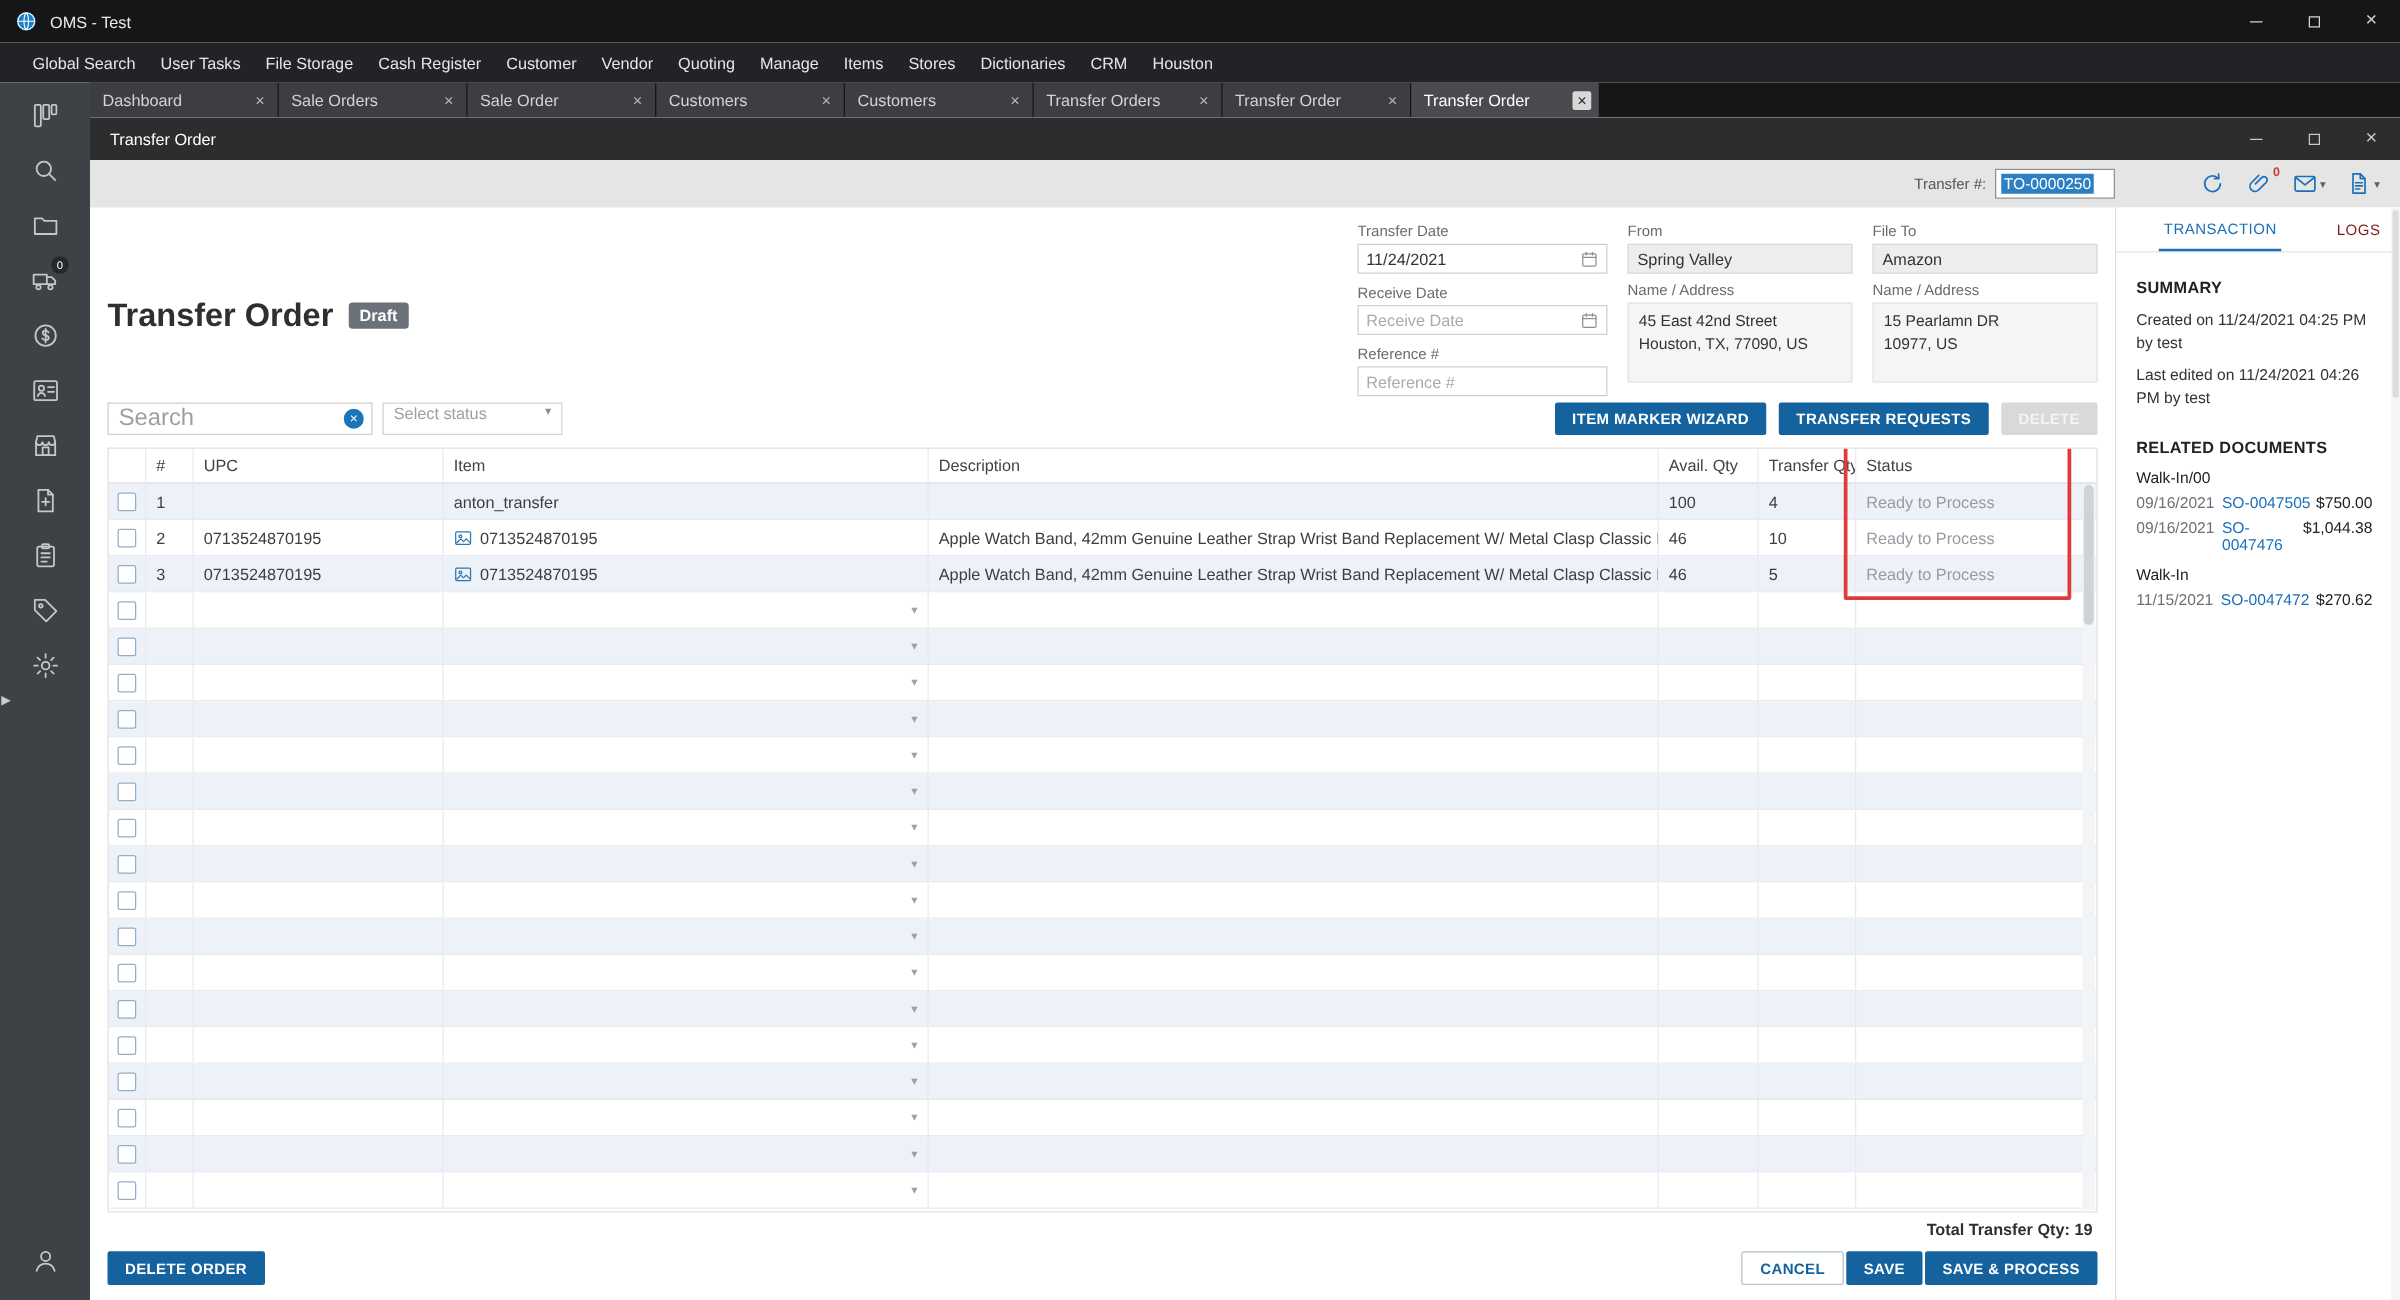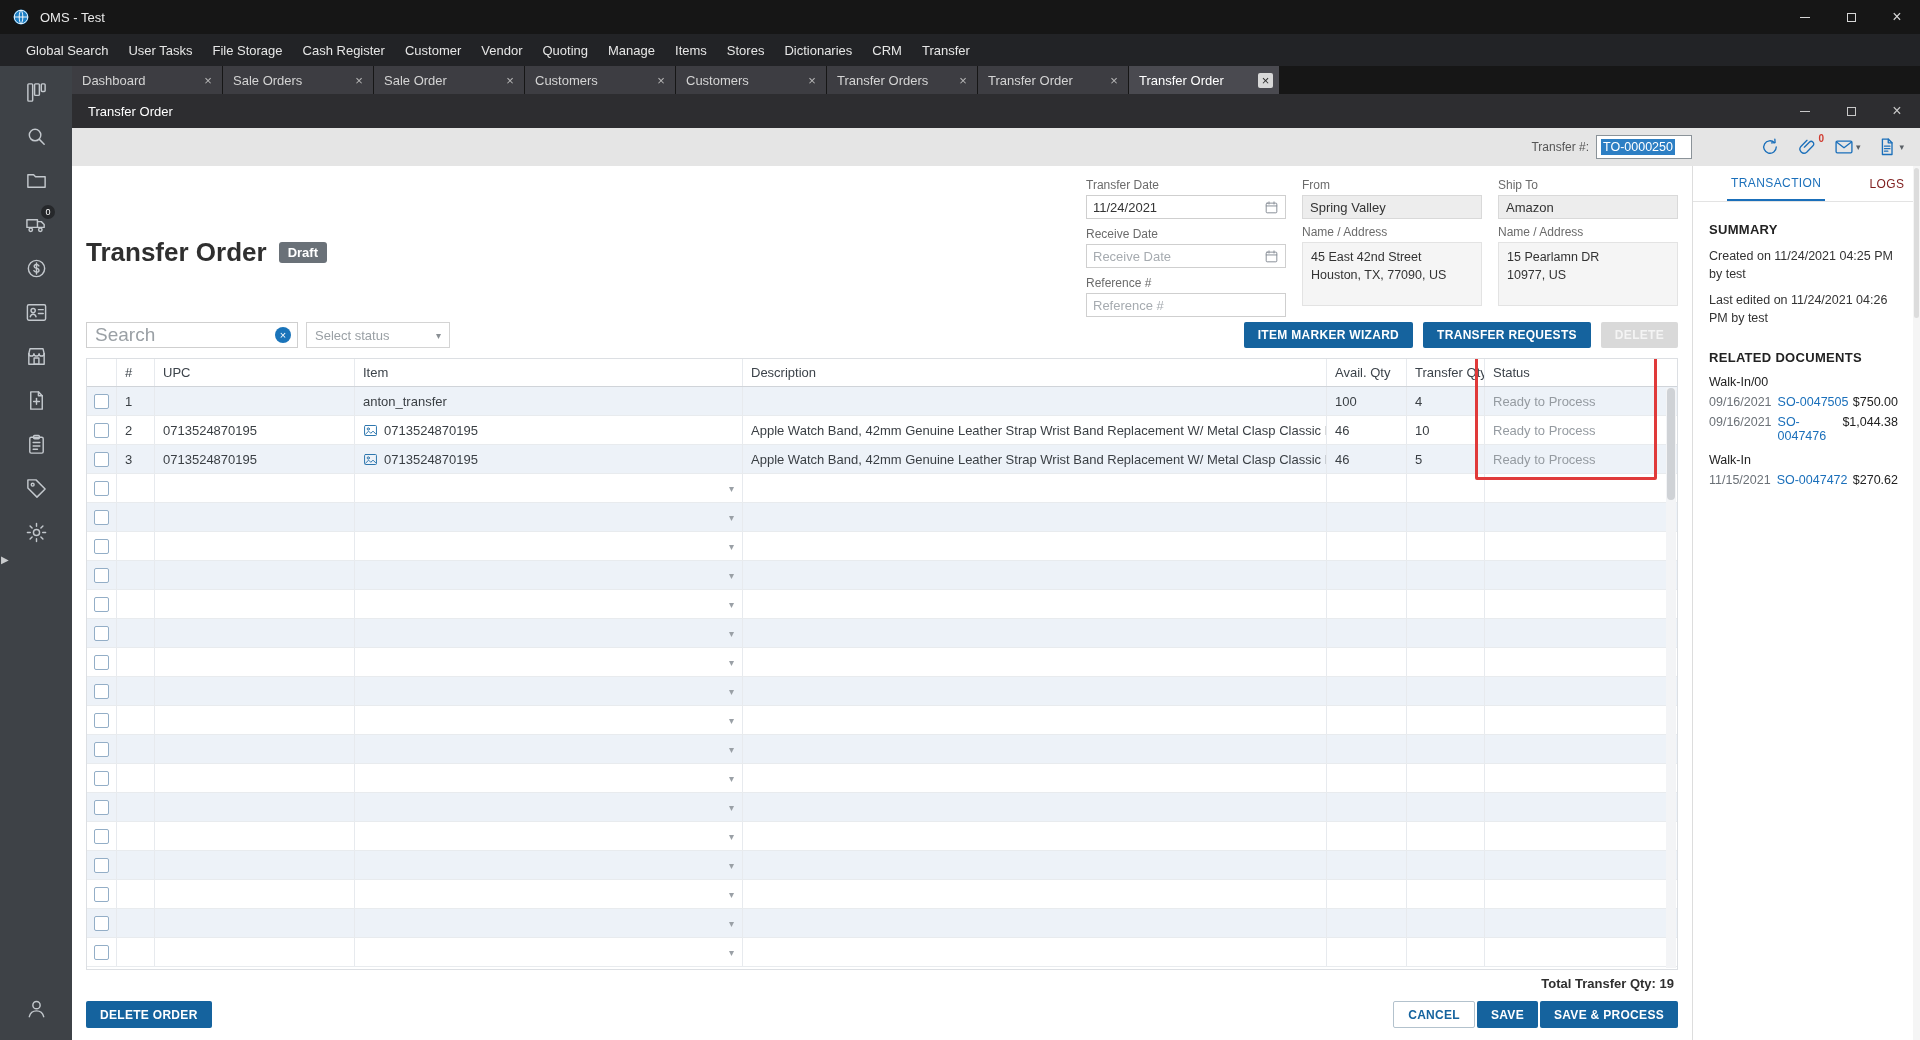--- a/index.html
+++ b/index.html
@@ -85,21 +85,21 @@
   .value-box{height:24px;background:#ededed;border:1px solid #d9d9d9;display:flex;align-items:center;padding:0 7px;font-size:13px;color:#333}
   .form-col .sub{margin-top:6px}
   .addr-box{height:64px;background:#f5f5f5;border:1px solid #e3e3e3;padding:6px 8px;font-size:12.5px;color:#333;line-height:1.4}
 
   
   .actions-row{margin-top:4px;display:flex;align-items:center}
   .search-box{width:212px;height:26px;border:1px solid #cfcfcf;display:flex;align-items:center;padding:0 6px 0 8px;background:#fff}
   .search-box input{border:none;outline:none;flex:1;min-width:0;font-size:19px;font-family:inherit;color:#0f172a}
   .search-box input::placeholder{color:#9aa0a5}
   .clear-icon{width:16px;height:16px;border-radius:50%;background:#1a74ba;color:#fff;font-size:11px;display:flex;align-items:center;justify-content:center;line-height:1}
-  .status-select{margin-left:8px;width:144px;height:26px;border:1px solid #d4d4d4;display:flex;align-items:center;padding:0 8px;background:#fff}
+  .status-select{margin-left:8px;width:144px;height:26px;border:1px solid #d4d4d4;display:flex;padding:0 8px;background:#fff}
   .status-select .ph{font-size:13px;color:#9aa0a5}
   .status-select .caret{margin-left:auto;font-size:10px;color:#8a8f94}
   .action-buttons{margin-left:auto;display:flex;gap:10px}
   .btn{height:26px;border:none;font-family:inherit;font-size:12px;font-weight:bold;letter-spacing:.3px;padding:0 14px;cursor:default;border-radius:2px}
   .btn-blue{background:#15639e;color:#fff}
   .btn-disabled{background:#d9d9d9;color:#f4f4f4}
   .btn-outline{background:#fff;color:#15639e;border:1px solid #b3c2cd}
 
   
   .table-wrap{margin-top:10px;position:relative;border:1px solid #dcdfe3;height:612px;overflow:hidden}
@@ -180,21 +180,21 @@
       <div class="menu-item">File Storage</div>
       <div class="menu-item">Cash Register</div>
       <div class="menu-item">Customer</div>
       <div class="menu-item">Vendor</div>
       <div class="menu-item">Quoting</div>
       <div class="menu-item">Manage</div>
       <div class="menu-item">Items</div>
       <div class="menu-item">Stores</div>
       <div class="menu-item">Dictionaries</div>
       <div class="menu-item">CRM</div>
-      <div class="menu-item">Transfer</div>
+      <div class="menu-item">Houston</div>
     </div>
 
   <div class="app-body">
 
     <div class="sidebar">
       <div class="side-nav">
           <div class="side-item">
             <span class="icon">
               <svg viewBox="0 0 24 24">
                 <rect x="3" y="3" width="5" height="18" rx="1"></rect>
@@ -451,21 +451,21 @@
                   <label>From</label>
                   <div class="value-box">Spring Valley</div>
                   <label class="sub">Name / Address</label>
                   <div class="addr-box">
                     <div>45 East 42nd Street</div>
                     <div>Houston, TX, 77090, US</div>
                   </div>
                 </div>
 
                 <div class="form-col loc">
-                  <label>Ship To</label>
+                  <label>File To</label>
                   <div class="value-box">Amazon</div>
                   <label class="sub">Name / Address</label>
                   <div class="addr-box">
                     <div>15 Pearlamn DR</div>
                     <div>10977, US</div>
                   </div>
                 </div>
               </div>
             </div>
 

